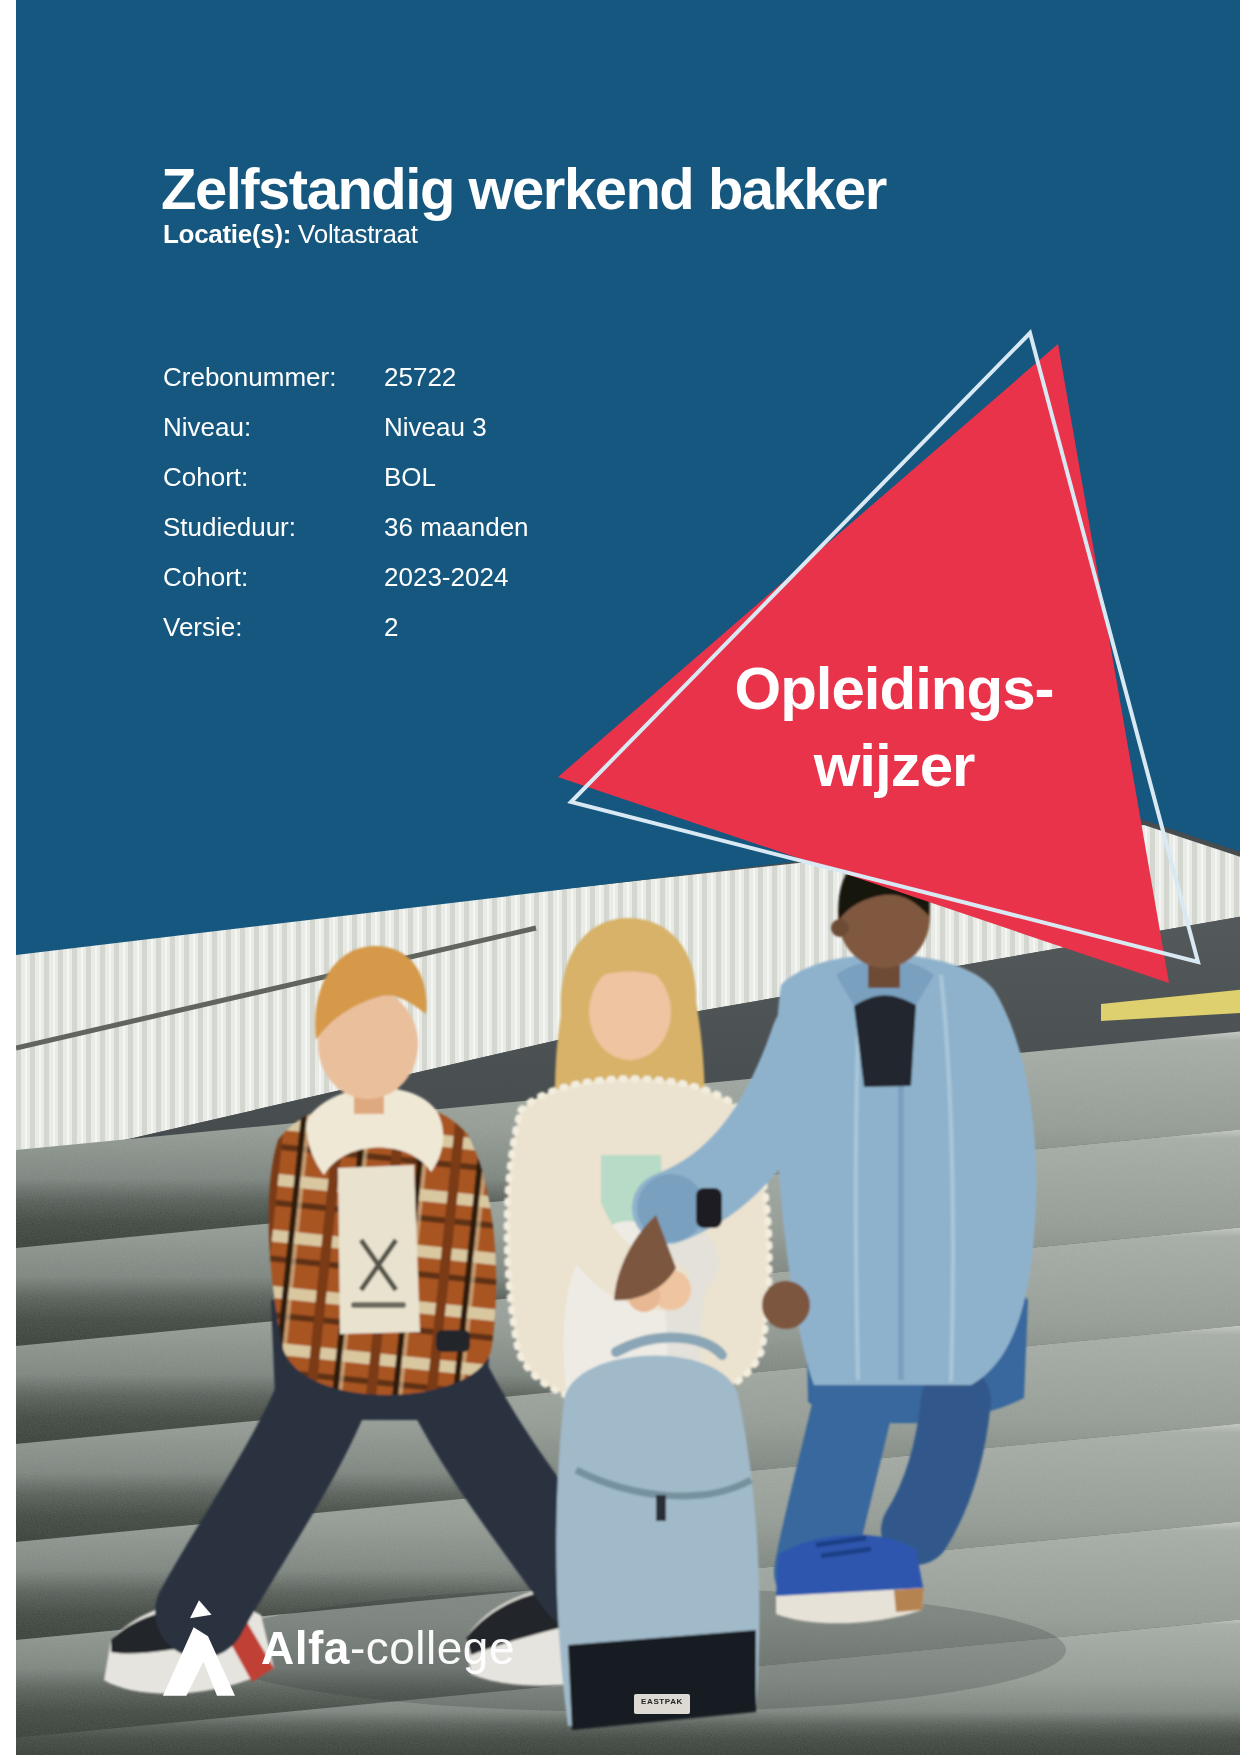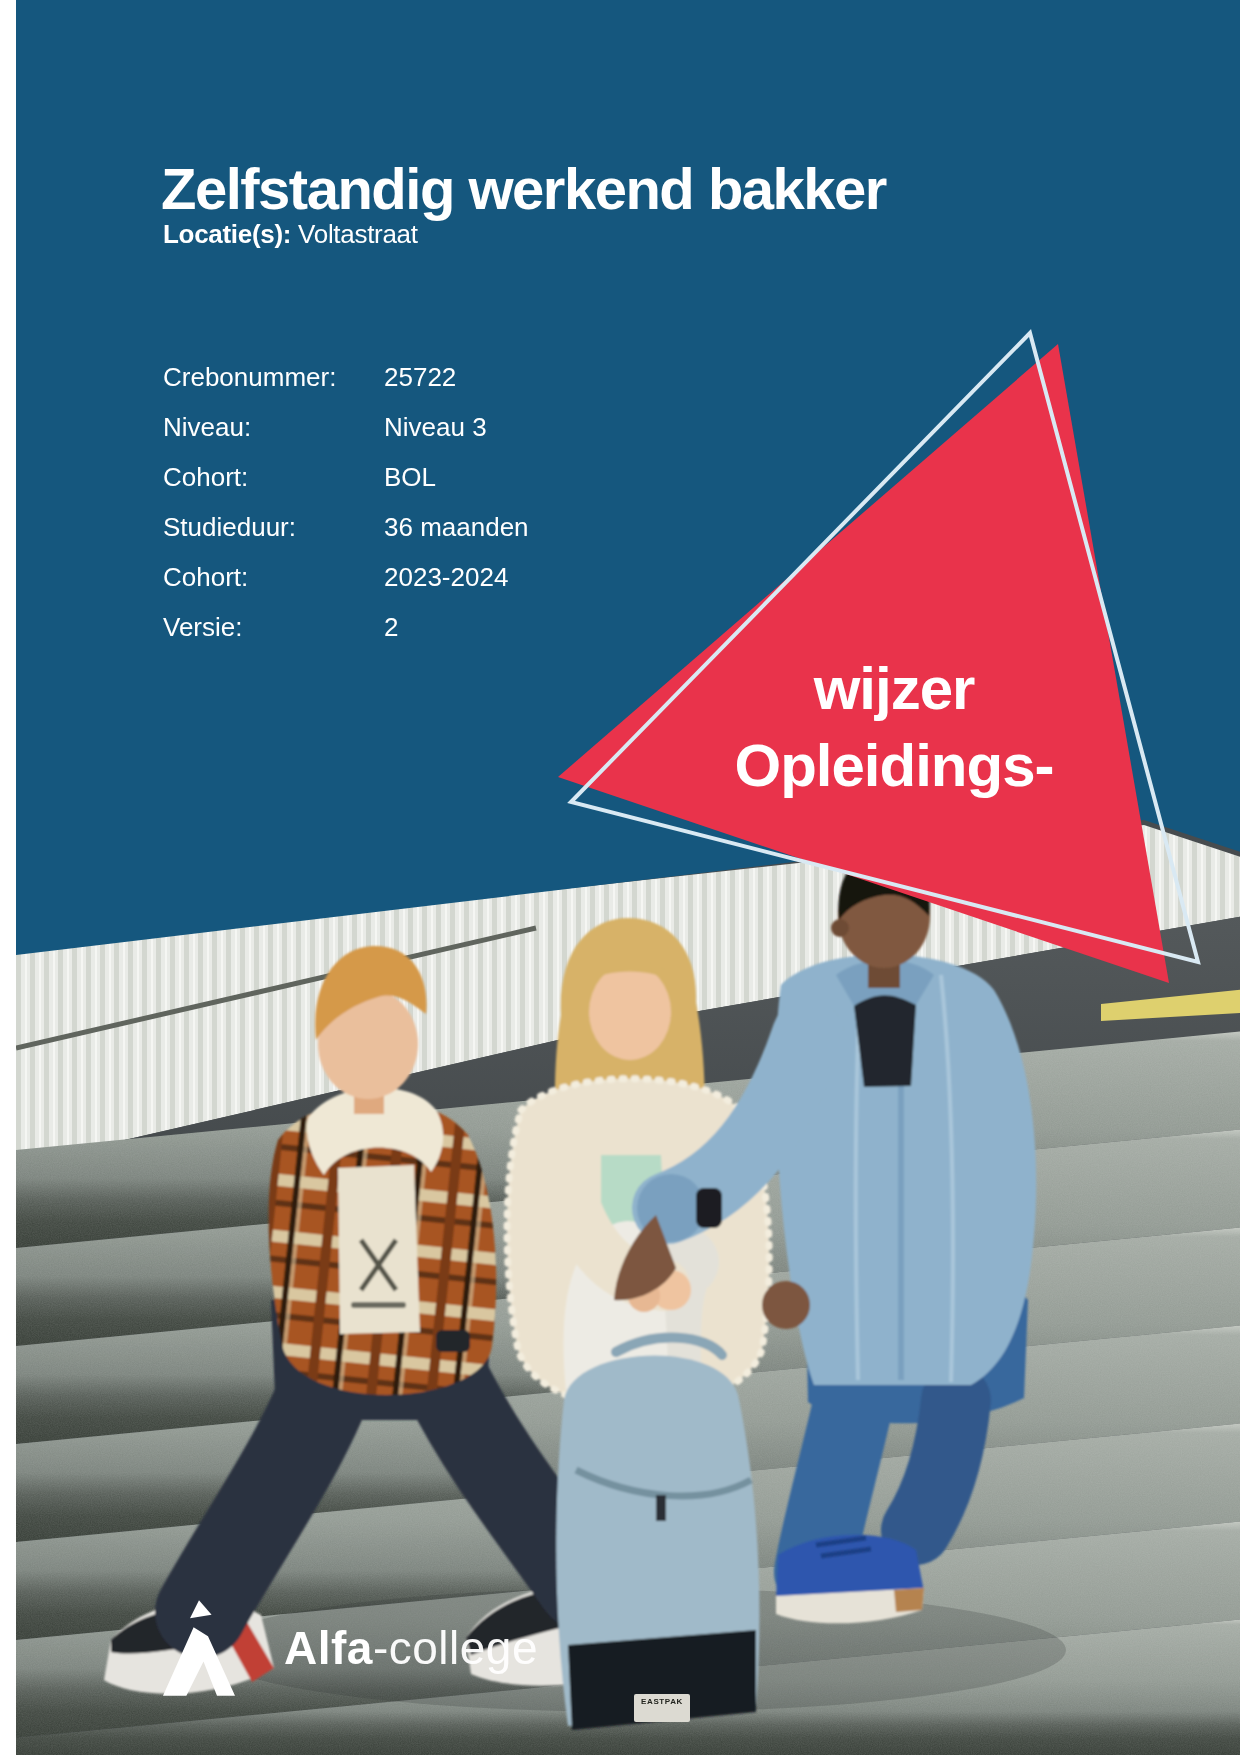--- a/index.html
+++ b/index.html
@@ -24,26 +24,26 @@
     color:#fff;font-size:26px;letter-spacing:-0.3px;white-space:nowrap;
   }
   .page-subtitle .lbl{font-weight:700;}
   .info-list{position:absolute;left:147px;top:362px;z-index:5;color:#fff;font-size:26px;}
   .info-row{display:flex;height:50px;align-items:flex-start;}
   .info-row .lbl{width:221px;flex:0 0 221px;}
   .badge-text{
     position:absolute;left:628px;top:650px;width:500px;z-index:6;
     color:#fff;font-size:60px;font-weight:600;line-height:77px;text-align:center;letter-spacing:-1px;
   }
-  .logo{position:absolute;left:138px;top:1600px;z-index:7;display:flex;align-items:center;gap:40px;color:#fff;}
+  .logo{position:absolute;left:138px;top:1600px;z-index:7;display:flex;align-items:center;gap:17px;color:#fff;}
   .logo-text{font-size:46px;white-space:nowrap;letter-spacing:0.5px;}
   .logo-text .bold{font-weight:700;}
   .logo-text .light{font-weight:400;opacity:0.96;}
   .backpack-label{
-    position:absolute;left:618px;top:1694px;width:56px;height:28px;z-index:4;
+    position:absolute;left:618px;top:1694px;width:56px;height:20px;z-index:4;
     background:#dcdad2;color:#23251f;font-size:8px;line-height:16px;text-align:center;
     border-radius:2px;letter-spacing:0.6px;font-weight:700;
   }
   .tri{z-index:4;}
   .scene{z-index:1;}
 </style>
 </head>
 <body>
 
 <div class="page">
@@ -217,22 +217,22 @@
       <span class="lbl">Cohort:</span>
       <span class="val">2023-2024</span>
     </div>
     <div class="info-row">
       <span class="lbl">Versie:</span>
       <span class="val">2</span>
     </div>
   </div>
 
   <div class="badge-text">
+    <div>Opleidings-</div>
     <div>wijzer</div>
-    <div>Opleidings-</div>
   </div>
 
   <span class="backpack-label">EASTPAK</span>
 
   <div class="logo">
     <svg width="90" height="96" viewBox="0 0 100 106">
       <polygon points="50,0 64,16 40,20" fill="#ffffff"></polygon>
       <path d="M10,106 L44,30 L60,40 L90,106 L70,106 L55,68 L36,106 Z" fill="#ffffff"></path>
     </svg>
     <div class="logo-text">

